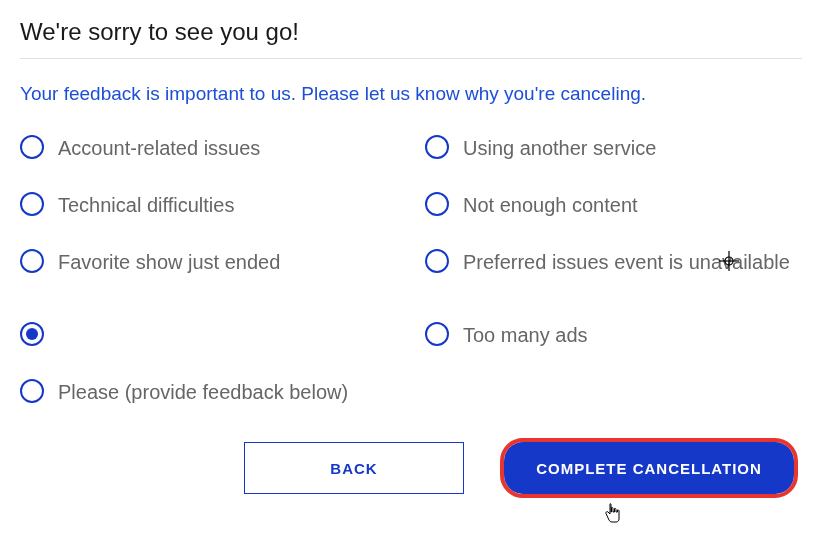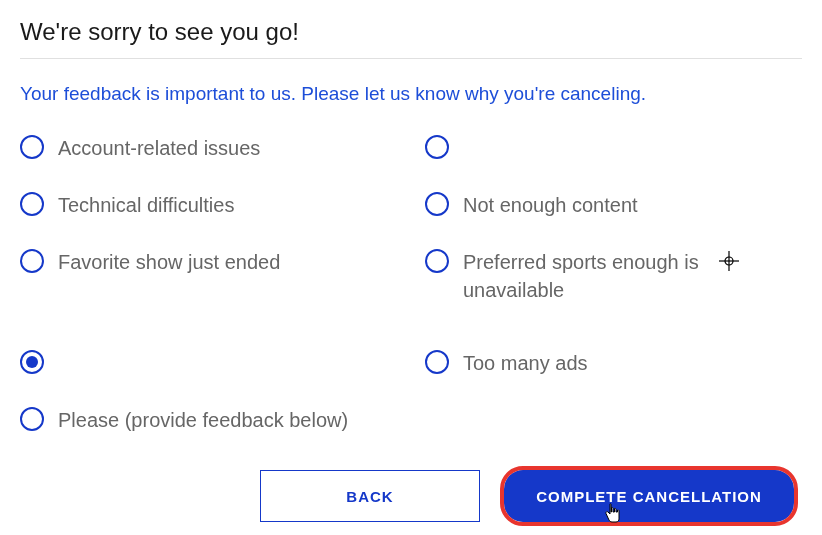--- a/index.html
+++ b/index.html
@@ -70,21 +70,21 @@
       color: #666;
       line-height: 1.4;
       padding-top: 1px;
     }
     .row-gap-extra {
       margin-top: 16px;
     }
     .buttons {
       display: flex;
       justify-content: flex-end;
-      gap: 24px;
+      gap: 40px;
       padding-right: 8px;
     }
     .btn {
       min-width: 220px;
       height: 52px;
       display: flex;
       align-items: center;
       justify-content: center;
       font-size: 15px;
       font-weight: 700;
@@ -127,40 +127,41 @@
 
 <div class="options">
 
   <label class="option">
     <span class="radio"></span>
     <span class="option-label">Account-related issues</span>
   </label>
 
   <label class="option">
     <span class="radio"></span>
+    <span class="option-label">Using another service</span>
   </label>
 
   <label class="option">
     <span class="radio"></span>
     <span class="option-label">Technical difficulties</span>
   </label>
 
   <label class="option">
     <span class="radio"></span>
     <span class="option-label">Not enough content</span>
   </label>
 
   <label class="option">
     <span class="radio"></span>
     <span class="option-label">Favorite show just ended</span>
   </label>
 
   <label class="option">
     <span class="radio"></span>
-    <span class="option-label">Preferred sports enough is unavailable</span>
+    <span class="option-label">Preferred issues event is unavailable</span>
   </label>
 
   <label class="option row-gap-extra">
     <span class="radio selected"></span>
   </label>
 
   <label class="option row-gap-extra">
     <span class="radio"></span>
     <span class="option-label">Too many ads</span>
   </label>

